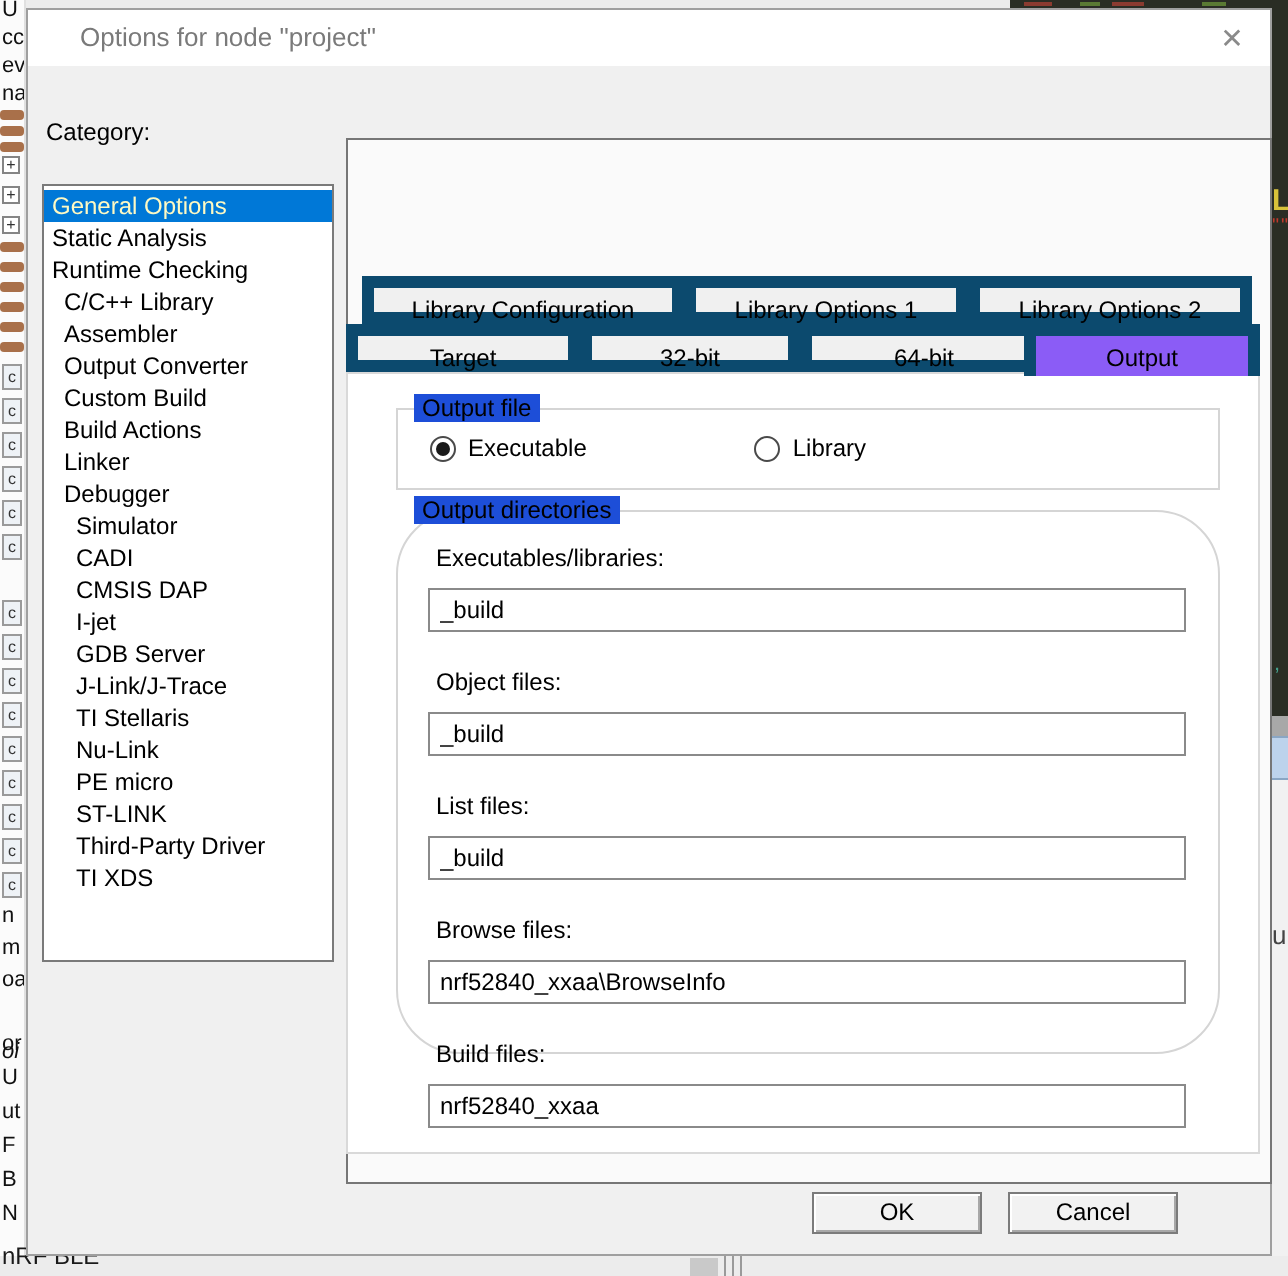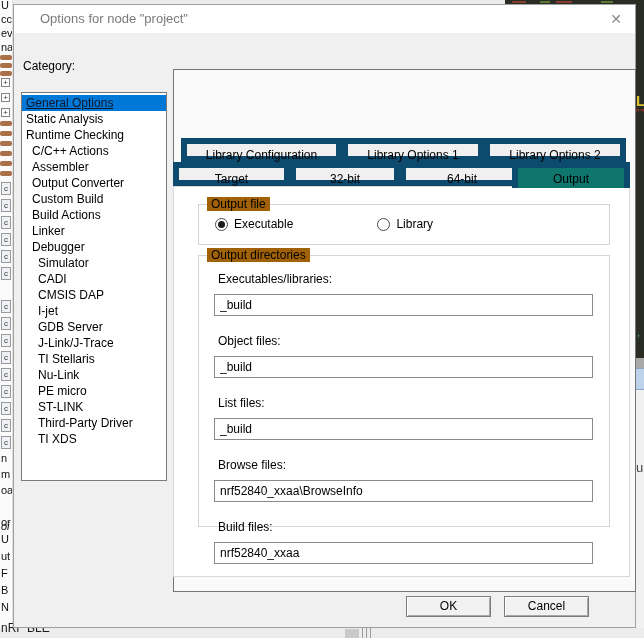--- a/index.html
+++ b/index.html
@@ -47,33 +47,33 @@
   .close-btn { position:absolute; right:8px; top:3px; width:22px; height:22px;
     text-align:center; line-height:22px; font-size:14px; color:#8a8a8a; cursor:pointer; }
 
   .cat-label { position:absolute; left:9px; top:54px; }
   .cat-list { position:absolute; left:7px; top:87px; width:146px; height:389px;
     background:#fff; border:1px solid #7a7a7a; padding-top:2px; overflow:hidden; }
   .cat-item { height:16px; line-height:16px; white-space:nowrap; cursor:default; }
   .cat-item.ind0 { padding-left:4px; }
   .cat-item.ind1 { padding-left:10px; }
   .cat-item.ind2 { padding-left:16px; }
-  .cat-item.sel { background:#0078d7; color:#0f172a;text-decoration:underline; }
+  .cat-item.sel { background:#0078d7; color:#fef9c3; }
 
   .panel { position:absolute; left:159px; top:64px; width:463px; height:523px;
     background:#fafafa; border:1px solid #767676; }
 
   .tab { position:absolute; height:24px; line-height:23px; text-align:center;
     background:#f0f0f0; border:6px solid #0c4a6e; cursor:pointer; z-index:2; white-space:nowrap; }
-  .tab.sel { background:#0f766e; border-bottom:none; height:26px; z-index:4; }
+  .tab.sel { background:#8b5cf6; border-bottom:none; height:26px; z-index:4; }
   .tabpage { position:absolute; left:159px; top:181px; width:457px; height:391px;
     background:#fff; border:1px solid #d9d9d9; z-index:3; }
 
   .groupbox { position:absolute; border:1px solid #d5d5d5; }
-  .group-label { position:absolute; top:-8px; left:8px; background:#a16207; padding:0 4px; white-space:nowrap; }
+  .group-label { position:absolute; top:-8px; left:8px; background:#1d4ed8; padding:0 4px; white-space:nowrap; }
 
   .radio-row { position:absolute; left:16px; top:12px; display:flex; align-items:center; }
   .radio { width:13px; height:13px; border:1px solid #4a4a4a; border-radius:50%;
     background:#fff; margin-right:6px; position:relative; cursor:pointer; flex:none; }
   .radio.checked::after { content:""; position:absolute; left:2px; top:2px; width:7px; height:7px;
     border-radius:50%; background:#1a1a1a; }
   .radio-opt { display:flex; align-items:center; }
   .radio-opt + .radio-opt { margin-left:84px; }
 
   .dir-label { position:absolute; left:19px; white-space:nowrap; }
@@ -161,21 +161,21 @@
   <div class="titlebar">
     <span class="title-text">Options for node "project"</span>
     <span class="close-btn">✕</span>
   </div>
 
   <div class="cat-label">Category:</div>
   <div class="cat-list" id="catList">
       <div class="cat-item ind0 sel">General Options</div>
       <div class="cat-item ind0">Static Analysis</div>
       <div class="cat-item ind0">Runtime Checking</div>
-      <div class="cat-item ind1">C/C++ Actions</div>
+      <div class="cat-item ind1">C/C++ Library</div>
       <div class="cat-item ind1">Assembler</div>
       <div class="cat-item ind1">Output Converter</div>
       <div class="cat-item ind1">Custom Build</div>
       <div class="cat-item ind1">Build Actions</div>
       <div class="cat-item ind1">Linker</div>
       <div class="cat-item ind1">Debugger</div>
       <div class="cat-item ind2">Simulator</div>
       <div class="cat-item ind2">CADI</div>
       <div class="cat-item ind2">CMSIS DAP</div>
       <div class="cat-item ind2">I-jet</div>
@@ -200,21 +200,21 @@
             <span class="radio checked"></span>
             <span>Executable</span>
           </span>
           <span class="radio-opt">
             <span class="radio"></span>
             <span>Library</span>
           </span>
         </div>
     </div>
 
-    <div class="groupbox" style="left:24px; top:68px; width:412px; height:272px;">
+    <div class="groupbox" style="left:24px; top:68px; width:412px; height:272px;border-radius:32px;">
       <span class="group-label">Output directories</span>
       <div id="dirFields">
           <div class="dir-label" style="top: 16px;">Executables/libraries:</div>
           <input class="dir-field" value="_build" style="top: 38px;">
           <div class="dir-label" style="top: 78px;">Object files:</div>
           <input class="dir-field" value="_build" style="top: 100px;">
           <div class="dir-label" style="top: 140px;">List files:</div>
           <input class="dir-field" value="_build" style="top: 162px;">
           <div class="dir-label" style="top: 202px;">Browse files:</div>
           <input class="dir-field" value="nrf52840_xxaa\BrowseInfo" style="top: 224px;">

